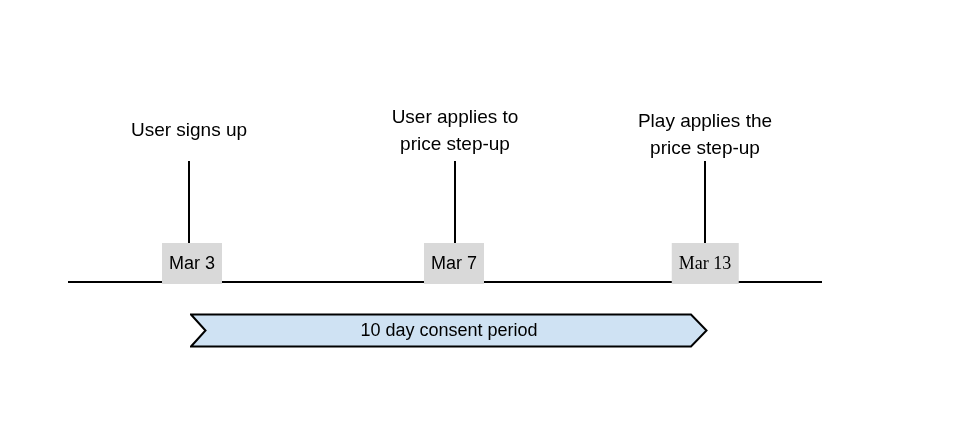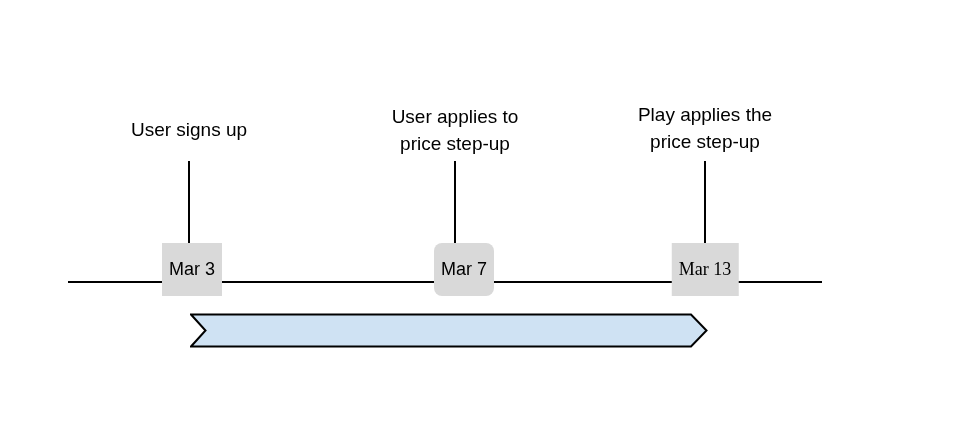--- a/index.html
+++ b/index.html
@@ -41,35 +41,35 @@
     position: absolute;
     width: 300px;
     text-align: center;
     font-size: 19px;
     line-height: 27px;
     white-space: nowrap;
   }
   .event-label span { display: block; }
   .label-1 { left: 39px;  top: 116px; }
   .label-2 { left: 305px; top: 103px; }
-  .label-3 { left: 555px; top: 101px; }
+  .label-3 { left: 555px; top: 107px; }
   
   .date-badge {
     position: absolute;
     top: 243px;
     transform: translateX(-50%);
     background: #d9d9d9;
     font-size: 18px;
     line-height: 25px;
-    padding: 14px 7px;
+    padding: 8px 7px;
     white-space: nowrap;
     z-index: 2;
   }
   .date-1 { left: 192px; }
-  .date-2 { left: 464px; border-radius: 8px; }
+  .date-2 { left: 454px; }
   .date-3 { left: 705px; font-family: Liberation Serif, serif; }
   
   .period-banner {
     position: absolute;
     left: 190px;
     top: 313px;
     width: 518px;
     height: 35px;
   }
   .period-banner svg { display: block; }
@@ -115,14 +115,15 @@
     <span>price step-up</span>
   </div>
   <div class="event-tick tick-3"></div>
   <div class="date-badge date-3">Mar 13</div>
 
   <div class="period-banner">
     <svg width="518" height="35" viewBox="0 0 518 35" xmlns="http://www.w3.org/2000/svg">
       <polygon points="1,1.5 501,1.5 516.5,17.5 501,33.5 1,33.5 15.5,17.5" fill="#cfe2f3"></polygon>
     </svg>
   </div>
+  <div class="period-label">10 day consent period</div>
 
 </div>
 
 </body></html>

